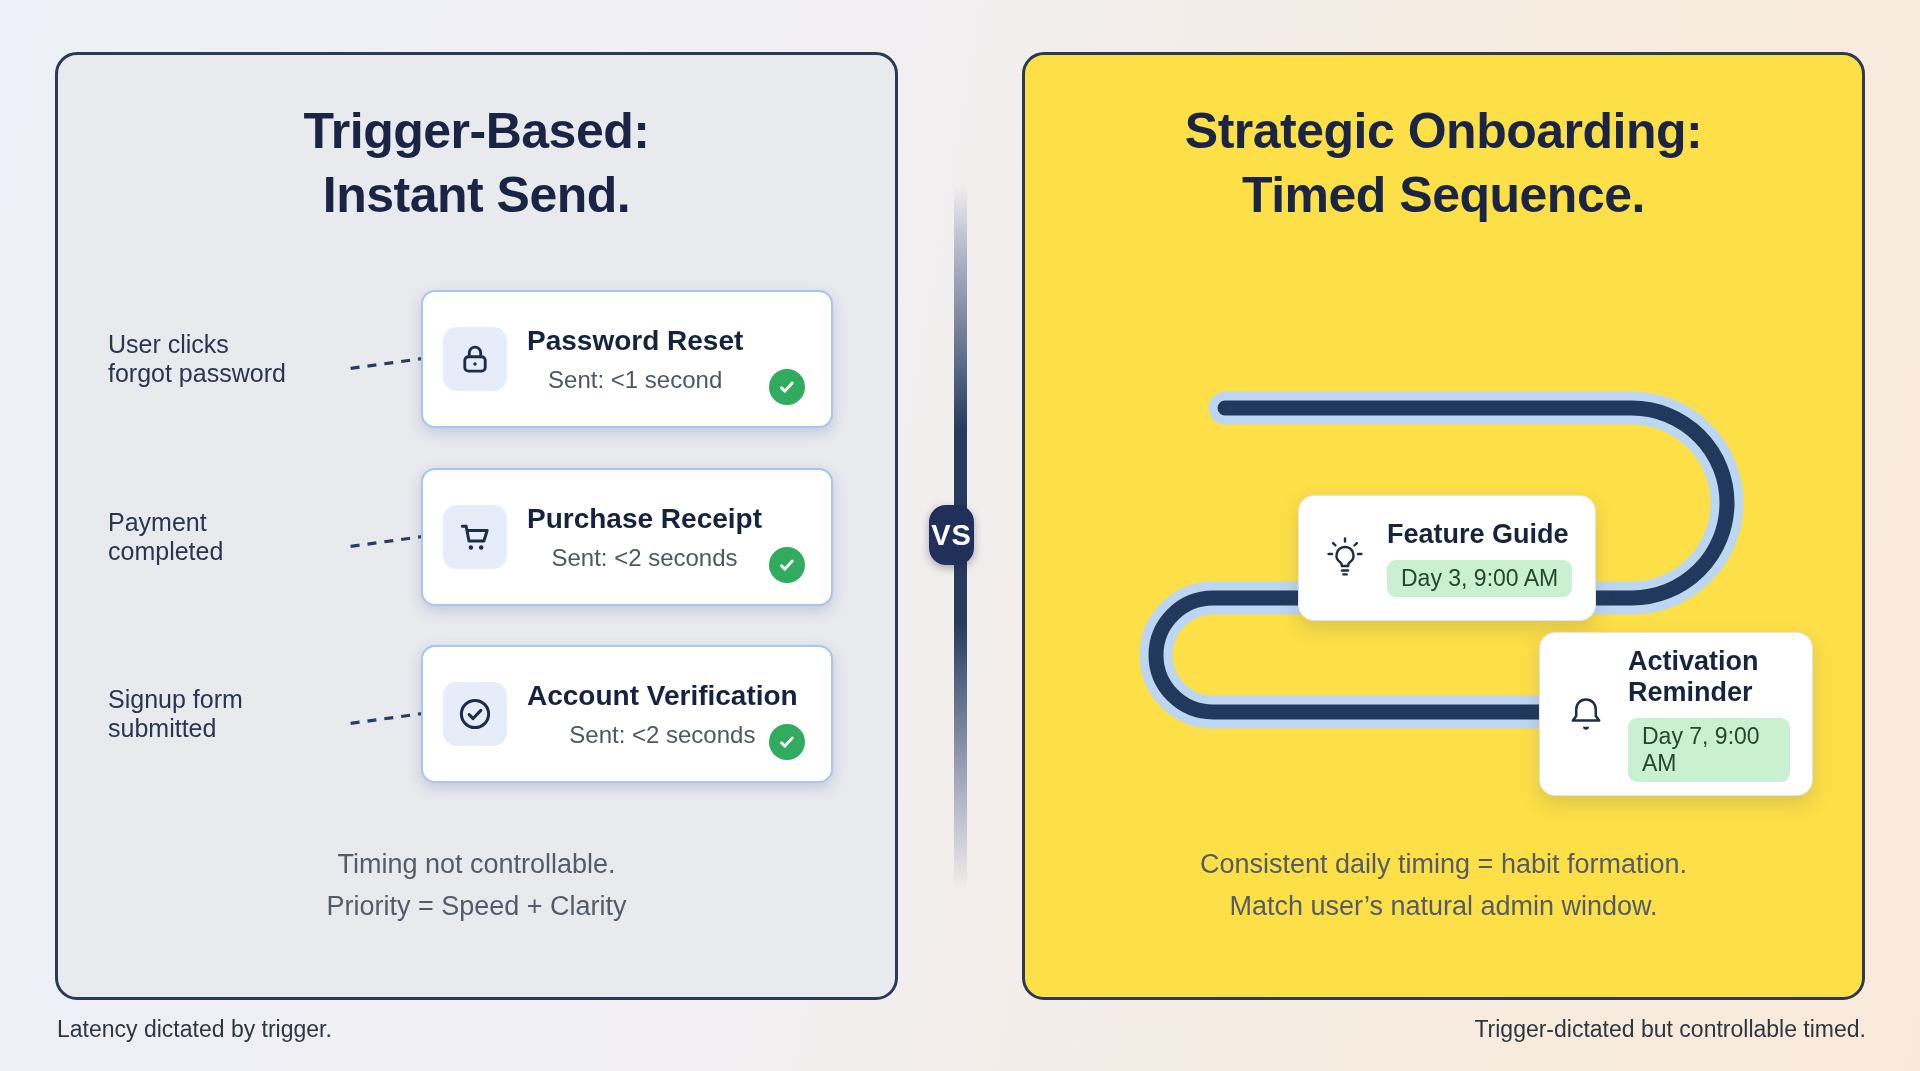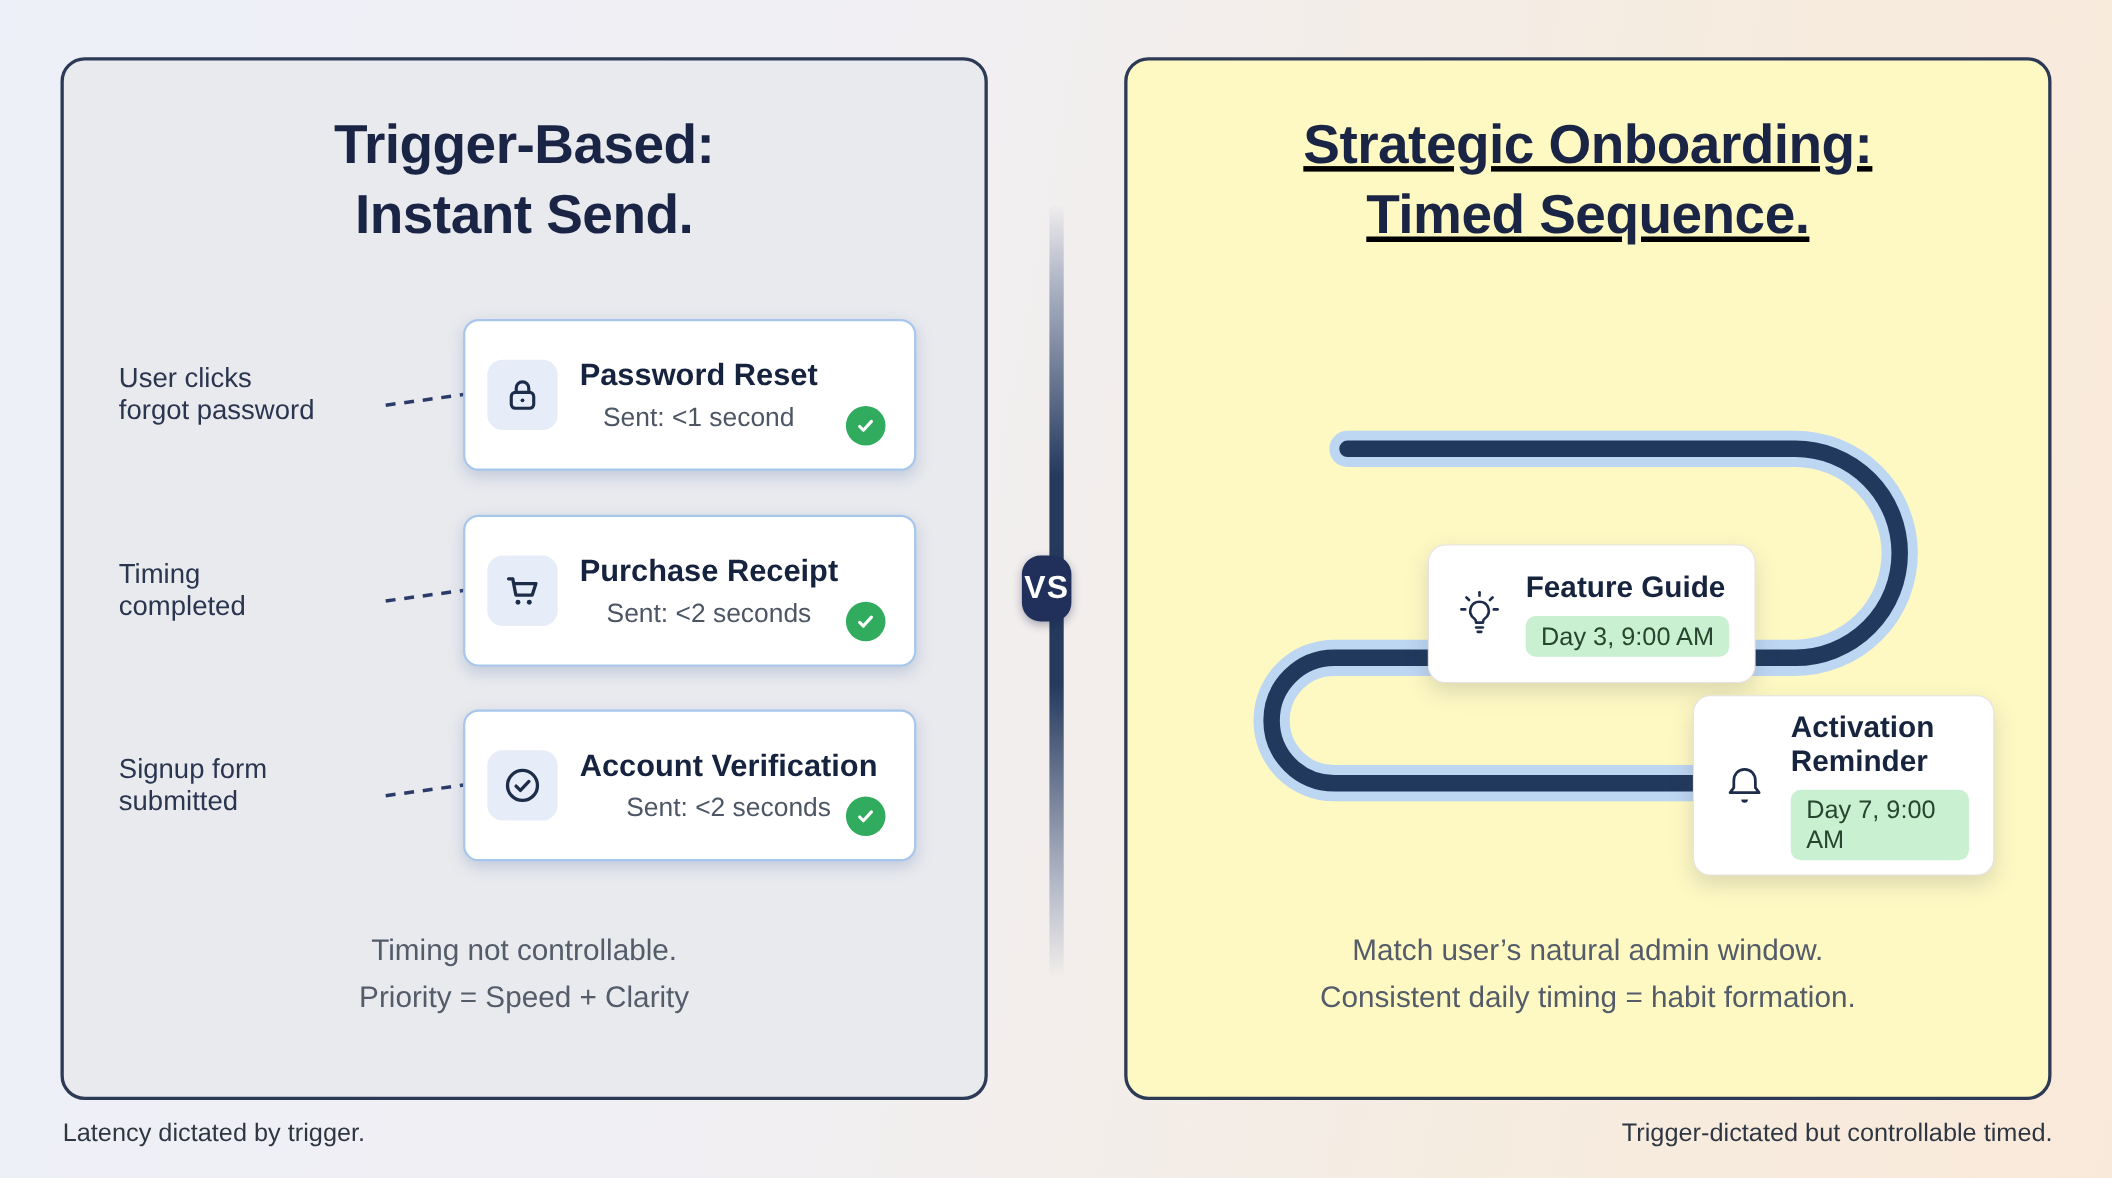--- a/index.html
+++ b/index.html
@@ -5,21 +5,21 @@
   html,body{margin:0;padding:0;}
   body{
     width:1920px;height:1071px;position:relative;overflow:hidden;
     font-family:"Liberation Sans",sans-serif;
     background:linear-gradient(100deg,#edf0f8 0%,#f1eff2 42%,#f6ecdf 75%,#f9e9da 100%);
   }
   
   .panel{position:absolute;top:52px;width:843px;height:948px;box-sizing:border-box;
     border:3px solid #2c3a55;border-radius:22px;}
   .panel-left{left:55px;background:#e9eaee;}
-  .panel-right{left:1022px;background:#fef9c3;text-decoration:underline;}
+  .panel-right{left:1022px;background:#fde047;}
   .panel-title{margin-top:44px;text-align:center;font-size:50px;font-weight:700;
     color:#1a2545;line-height:64px;letter-spacing:-0.5px;}
   .panel-note{position:absolute;left:0;right:0;top:788px;text-align:center;
     font-size:27px;color:#545c6a;line-height:42px;}
   
   .l-label{position:absolute;left:50px;width:240px;text-align:left;font-size:25px;
     color:#2a3550;line-height:29px;white-space:pre-line;font-weight:500;}
   .arrow{position:absolute;left:288px;width:112px;height:34px;transform:rotate(-7deg);}
   .l-card{position:absolute;left:363px;width:412px;height:138px;background:#ffffff;
     border:2px solid #a6c6ec;border-radius:14px;box-shadow:0 5px 14px rgba(90,120,170,.28);
@@ -84,21 +84,21 @@
       <div class="l-title">Password Reset</div>
       <div class="l-sub">Sent: &lt;1 second</div>
     </div>
     <div class="status">
       <svg width="22" height="22" viewBox="0 0 24 24" fill="none" stroke="#ffffff" stroke-width="3.1" stroke-linecap="round" stroke-linejoin="round">
         <path d="M6 12.8 l3.7 3.7 8-8.8"></path>
       </svg>
     </div>
   </div>
 
-  <div class="l-label" style="top:453px">Timing
+  <div class="l-label" style="top:453px">Payment
 completed</div>
   <div class="arrow" style="top:466px">
     <svg width="112" height="34" viewBox="0 0 112 34" fill="none" stroke="#2b3b69">
       <line x1="4" y1="19" x2="84" y2="18" stroke-width="3.2" stroke-dasharray="9 8"></line>
       <path d="M88 7 L105 17.5 L88 28" stroke-width="3.2" stroke-linecap="round" stroke-linejoin="round"></path>
     </svg>
   </div>
   <div class="l-card" style="top:413px">
     <div class="chip">
       <svg width="38" height="38" viewBox="0 0 24 24" fill="none" stroke="#1d2c49" stroke-width="1.9" stroke-linecap="round" stroke-linejoin="round">
@@ -193,19 +193,19 @@
       </svg>
     </div>
     <div>
       <div class="r-title">Activation
 Reminder</div>
       <span class="r-badge">Day 7, 9:00 AM</span>
     </div>
   </div>
 
   <div class="panel-note">
+    <div>Consistent daily timing = habit formation.</div>
     <div>Match user’s natural admin window.</div>
-    <div>Consistent daily timing = habit formation.</div>
   </div>
 </div>
 
 <div class="caption caption-left">Latency dictated by trigger.</div>
 <div class="caption caption-right">Trigger-dictated but controllable timed.</div>
 
 </body></html>

